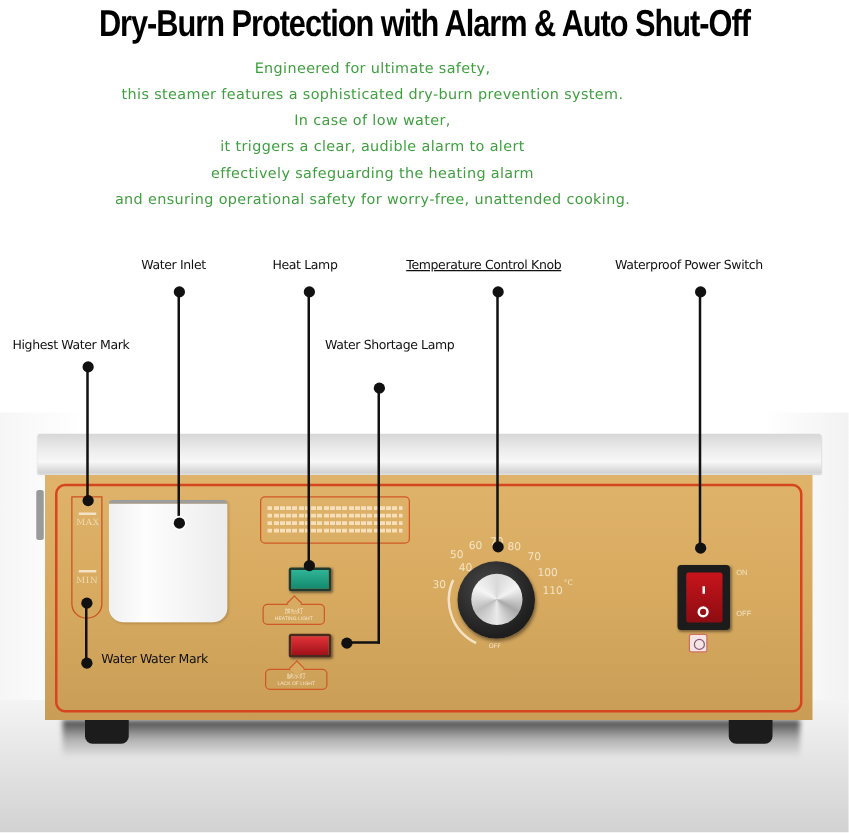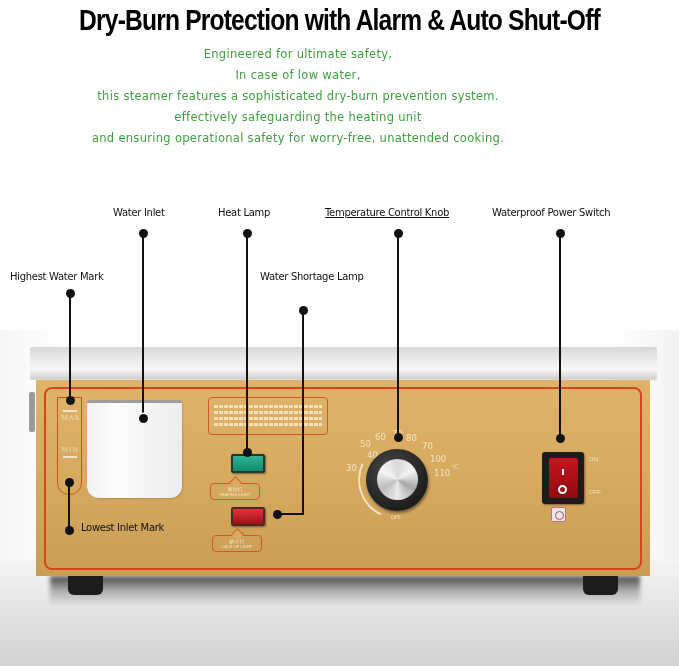--- a/index.html
+++ b/index.html
@@ -129,43 +129,44 @@
   .dot { position: absolute; width: 9px; height: 9px; border-radius: 50%; background: #111; }
   .dot.ring { box-shadow: 0 0 0 1.5px #fff; }
 </style>
 </head>
 <body>
 
 <div class="title">Dry-Burn Protection with Alarm &amp; Auto Shut-Off</div>
 
 <div class="desc">
   <div class="line">Engineered for ultimate safety,</div>
+  <div class="line">this steamer features a sophisticated dry-burn prevention system.</div>
   <div class="line">In case of low water,</div>
-  <div class="line">this steamer features a sophisticated dry-burn prevention system.</div>
-  <div class="line">effectively safeguarding the heating unit</div>
+  <div class="line">it triggers a clear, audible alarm to alert</div>
+  <div class="line">effectively safeguarding the heating alarm</div>
   <div class="line">and ensuring operational safety for worry-free, unattended cooking.</div>
 </div>
 
 <div class="bg-sides"></div>
 <div class="bg-floor"></div>
 
 <div>
   <div class="shadow-under"></div>
   <div class="foot left"></div>
   <div class="foot right"></div>
   <div class="steel-top"></div>
   <div class="side-bit"></div>
   <div class="panel"></div>
   <div class="panel-border"></div>
 
   <div class="water-marks">
     <div class="mark-bar" style="top:12px;"></div>
     <div class="mark-text" style="top:16px;">MAX</div>
     <div class="mark-bar" style="top:58px;"></div>
-    <div class="mark-text" style="top:48px;">MIN</div>
+    <div class="mark-text" style="top:62px;">MIN</div>
   </div>
 
   <div class="reservoir"></div>
 
   <div class="instr-box">
     <div class="instr-line"></div>
     <div class="instr-line"></div>
     <div class="instr-line"></div>
     <div class="instr-line"></div>
   </div>
@@ -233,14 +234,14 @@
 
   <span class="callout-label" style="left:260px;top:271px;">Water Shortage Lamp</span>
   <div class="dot" style="left:299px;top:306px;"></div>
   <div class="vline" style="left:302px;top:310px;height:205px;"></div>
   <div class="hline" style="left:277px;top:513px;width:27px;"></div>
   <div class="dot" style="left:273px;top:510px;"></div>
 
   <div class="dot" style="left:65px;top:478px;"></div>
   <div class="vline" style="left:68px;top:482px;height:48px;"></div>
   <div class="dot" style="left:65px;top:526px;"></div>
-  <span class="callout-label" style="left:81px;top:522px;">Lowest Inlet Mark</span>
+  <span class="callout-label" style="left:81px;top:522px;">Water Water Mark</span>
 </div>
 
 </body></html>

